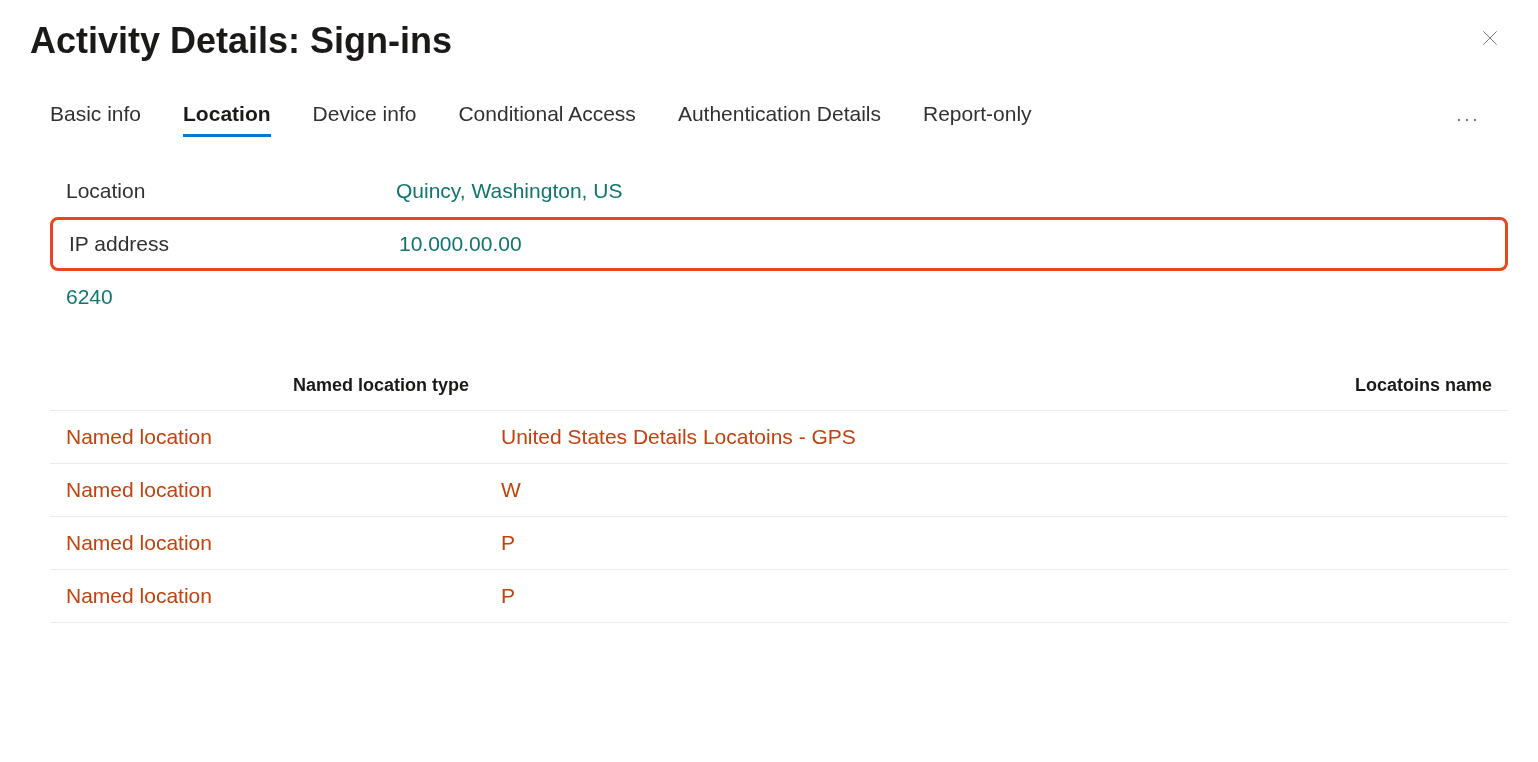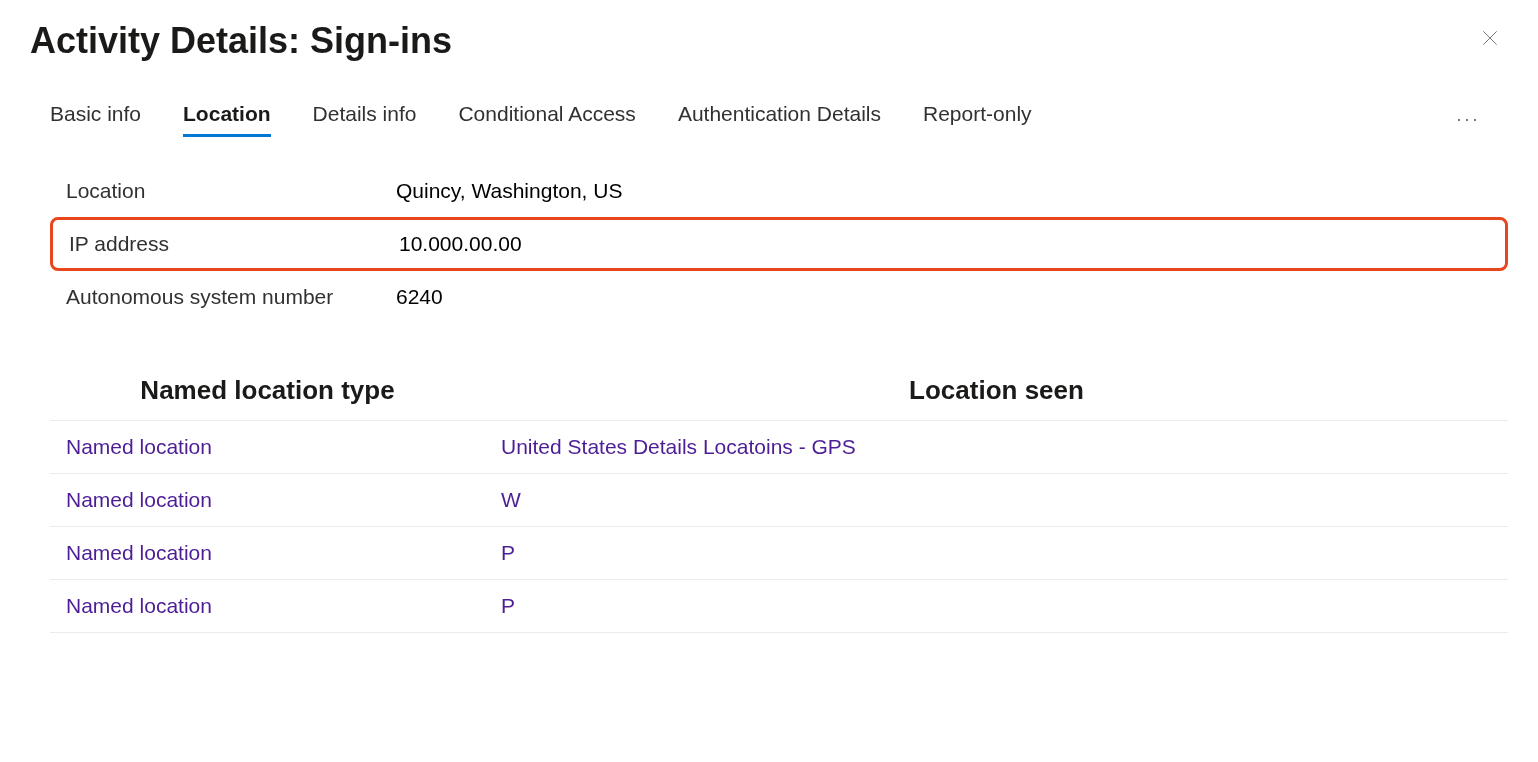--- a/index.html
+++ b/index.html
@@ -78,42 +78,42 @@
       padding: 12px 16px;
     }
     .info-label {
       font-size: 21px;
       color: #323130;
       width: 330px;
       flex-shrink: 0;
     }
     .info-value {
       font-size: 21px;
-      color: #000000;
+      color: #0f766e;
     }
     .highlight {
       border: 3px solid #e8471e;
       border-radius: 8px;
       margin: 2px 0;
     }
     .table {
       width: 100%;
       border-collapse: collapse;
     }
     .table th {
-      text-align: center;
-      font-size: 26px;
+      text-align: right;
+      font-size: 18px;
       font-weight: 700;
       color: #1b1a19;
       padding: 14px 16px;
       border-bottom: 1px solid #edebe9;
     }
     .table td {
       font-size: 21px;
-      color: #4c1d95;
+      color: #c2410c;
       padding: 14px 16px;
       border-bottom: 1px solid #edebe9;
     }
     .col-type { width: 435px; }
   </style>
 </head>
 <body>
 
 <div class="header">
   <h1 class="page-title">Activity Details: Sign-ins</h1>
@@ -123,21 +123,21 @@
           <path d="M4 4 L20 20 M20 4 L4 20"></path>
         </svg>
     </span>
   </button>
 </div>
 
 <div class="tabs-row">
   <div class="tabs">
     <div class="tab">Basic info</div>
     <div class="tab active">Location</div>
-    <div class="tab">Details info</div>
+    <div class="tab">Device info</div>
     <div class="tab">Conditional Access</div>
     <div class="tab">Authentication Details</div>
     <div class="tab">Report-only</div>
   </div>
   <button class="more-btn">
     <span>···</span>
   </button>
 </div>
 
 <div class="content">
@@ -146,30 +146,29 @@
       <div class="info-label">Location</div>
       <div class="info-value">Quincy, Washington, US</div>
     </div>
     <div class="highlight">
       <div class="info-row">
         <div class="info-label">IP address</div>
         <div class="info-value">10.000.00.00</div>
       </div>
     </div>
     <div class="info-row">
-      <div class="info-label">Autonomous system number</div>
       <div class="info-value">6240</div>
     </div>
   </div>
 
   <table class="table">
     <thead>
       <tr>
         <th class="col-type">Named location type</th>
-        <th>Location seen</th>
+        <th>Locatoins name</th>
       </tr>
     </thead>
     <tbody>
       <tr>
         <td>Named location</td>
         <td>United States Details Locatoins - GPS</td>
       </tr>
       <tr>
         <td>Named location</td>
         <td>W</td>

